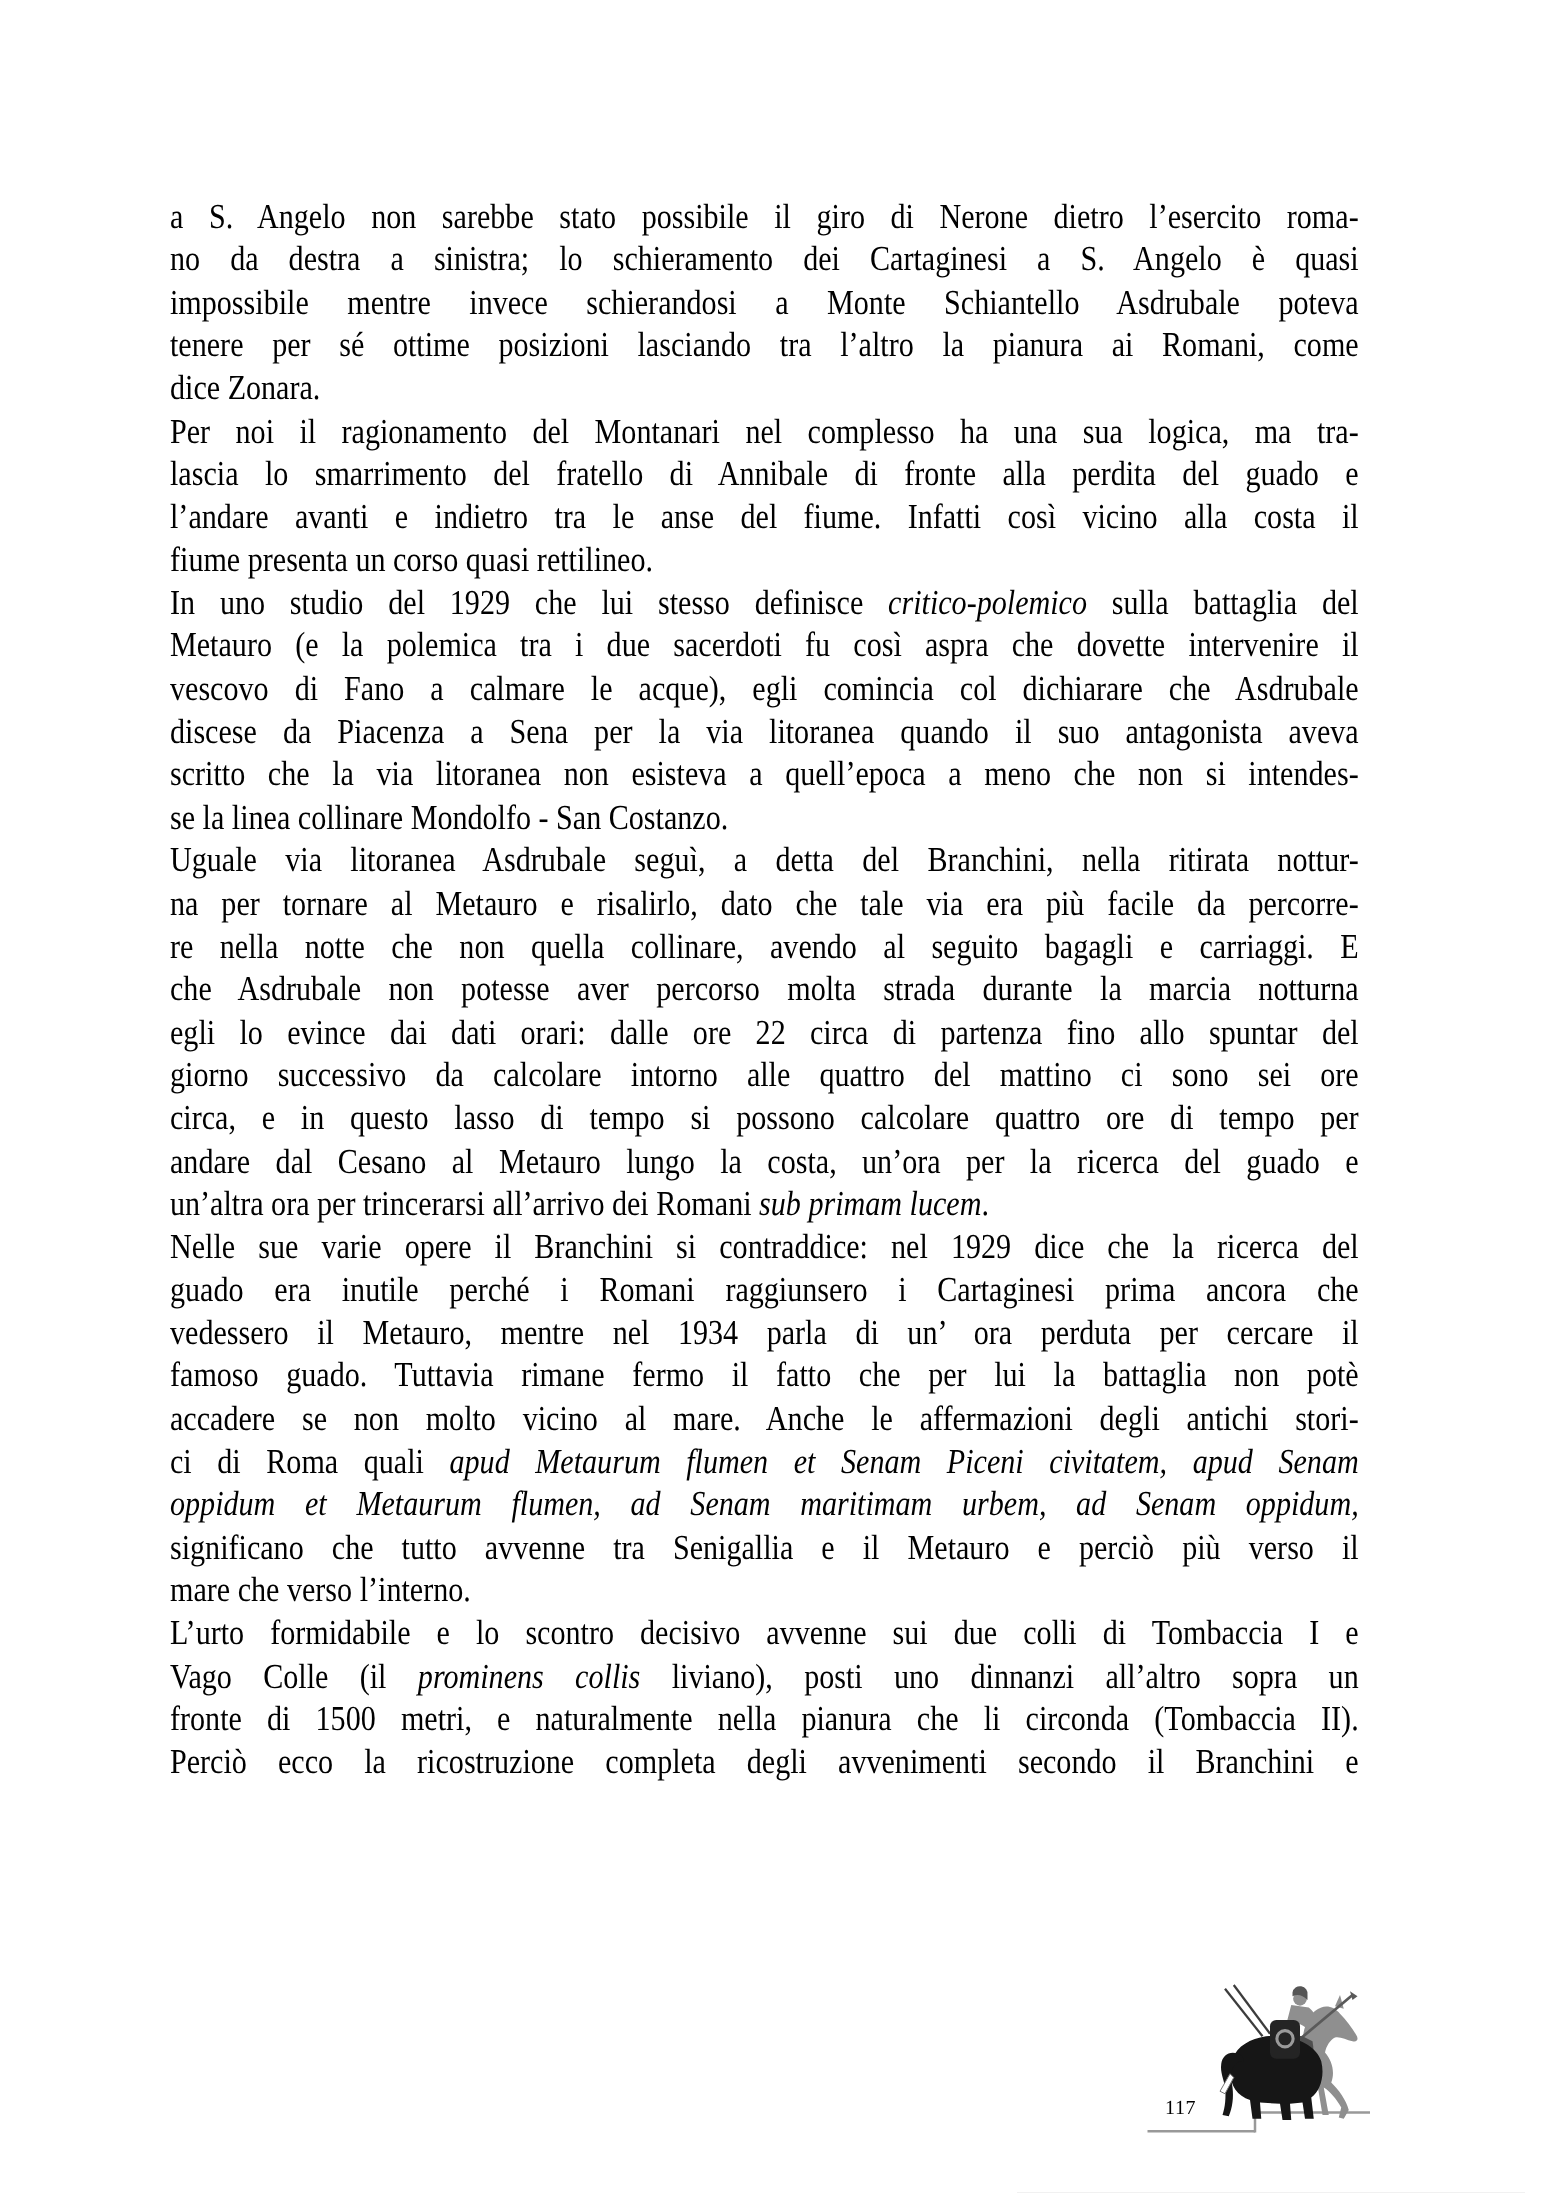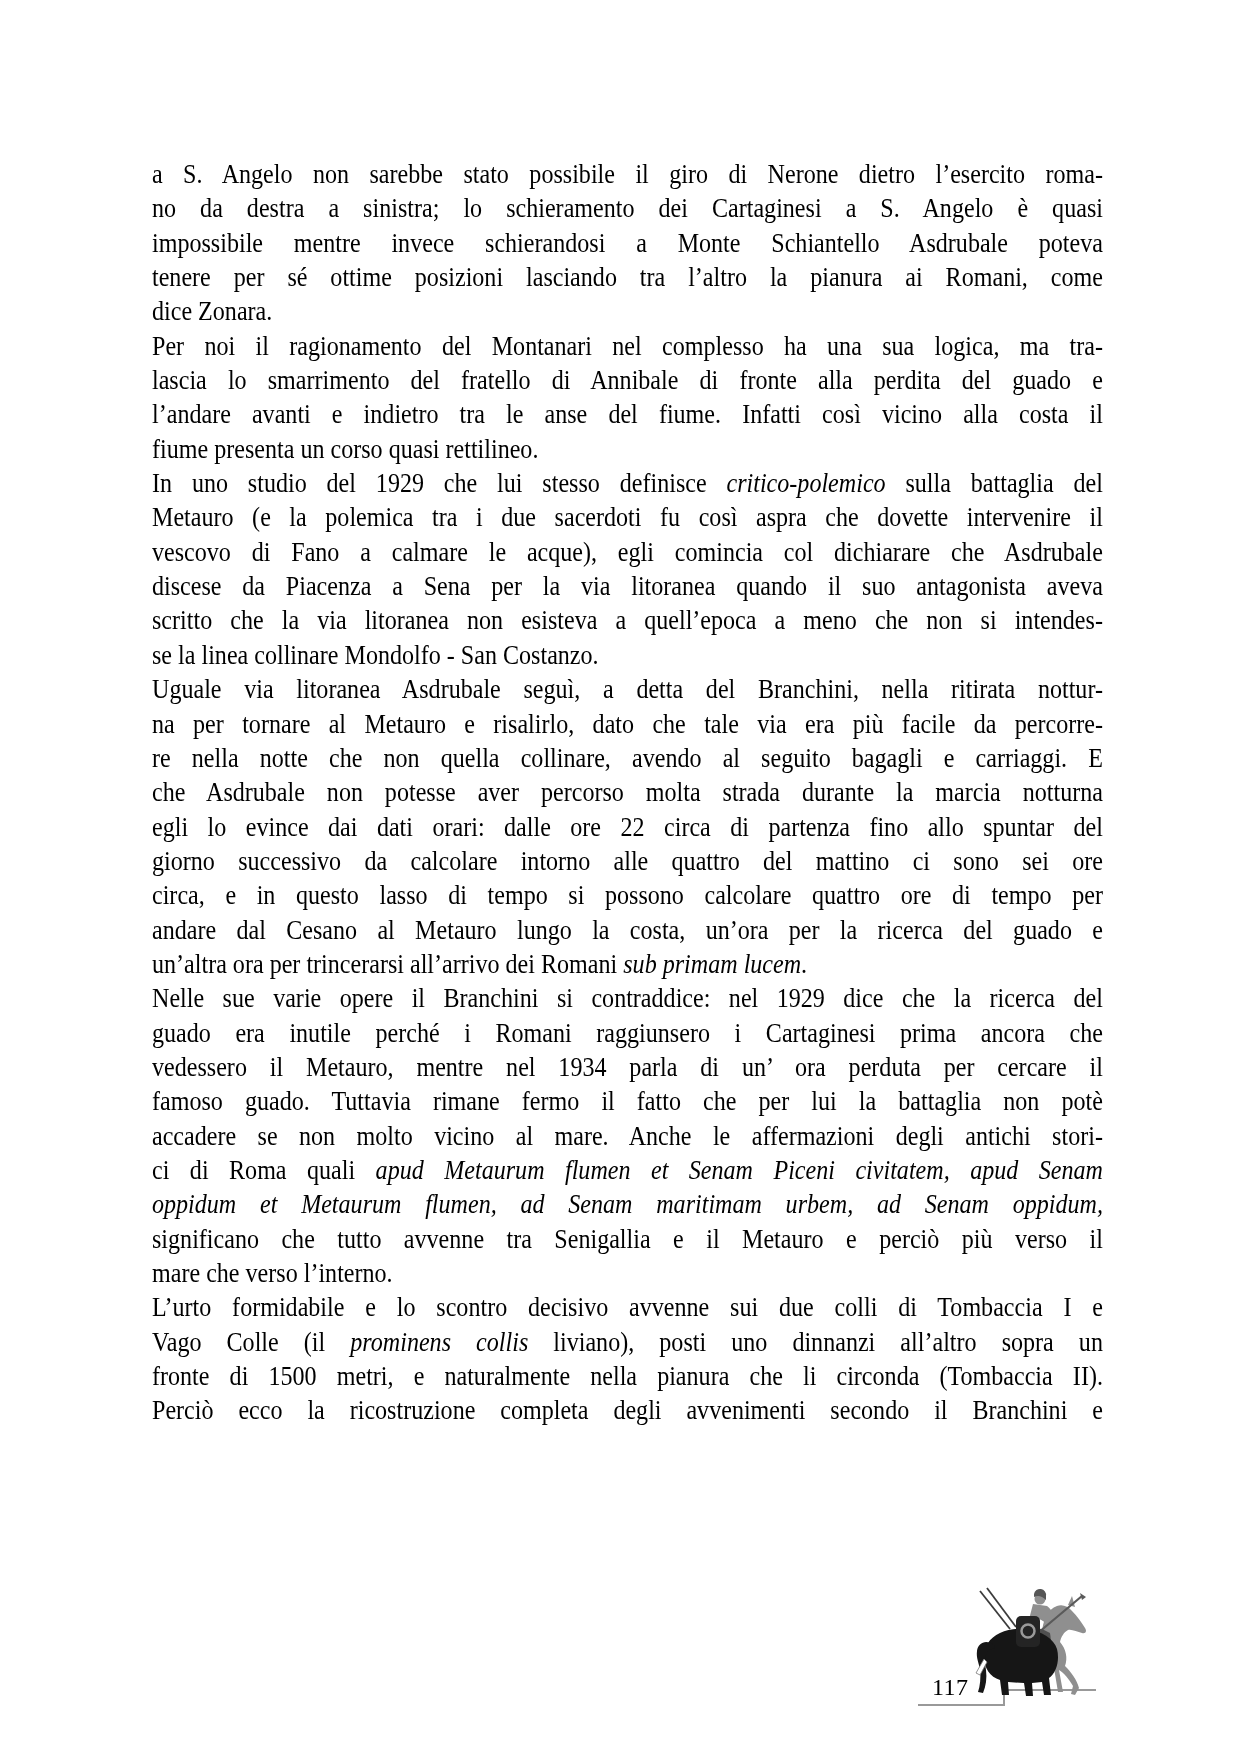--- a/index.html
+++ b/index.html
@@ -7,21 +7,21 @@
     position:relative;
     width:1240px; height:1754px;
     margin:0 auto;
     background:var(--background,#ffffff);
     color:var(--text,#000000);
     font-family:"Liberation Serif","DejaVu Serif",serif;
     overflow:hidden;
   }
   .text-block {
     position:absolute;
-    left:152px; top:157px;
+    left:136px; top:157px;
     width:951px;
   }
   .paragraph { margin:0; padding:0; }
   .line {
     width:1106px;
     transform:scaleX(0.8598);
     transform-origin:0 0;
     font-size:28px;
     line-height:34.35px;
     height:34.35px;
@@ -32,21 +32,21 @@
     white-space:normal;
   }
   .line.last {
     text-align-last:left;
     -moz-text-align-last:left;
   }
   .line em { font-style:italic; }
   .page-number {
     position:absolute;
     left:932px; top:1677px;
-    font-size:24px; line-height:20px;
+    font-size:16px; line-height:20px;
     letter-spacing:0.5px;
     text-align:right;
   }
   .rule { position:absolute; background:var(--rule,#999999); }
   .rule-lower { left:918px; top:1704px; width:86px; height:1.5px; }
   .rule-step  { left:1003px; top:1689px; width:1.5px; height:16.5px; }
   .rule-upper { left:1003px; top:1689px; width:93px; height:1.5px; }
   .decoration {
     position:absolute;
     left:958px; top:1583px;

